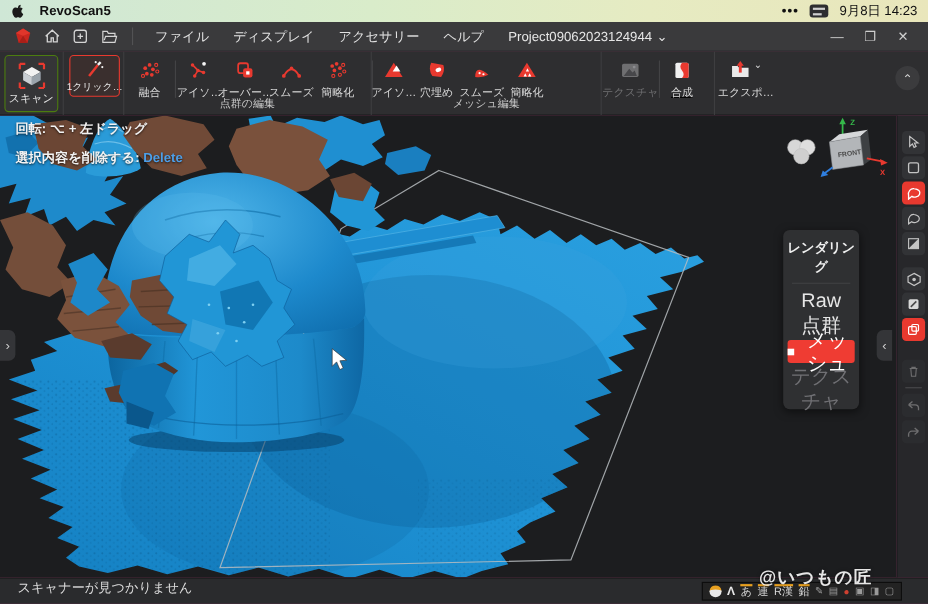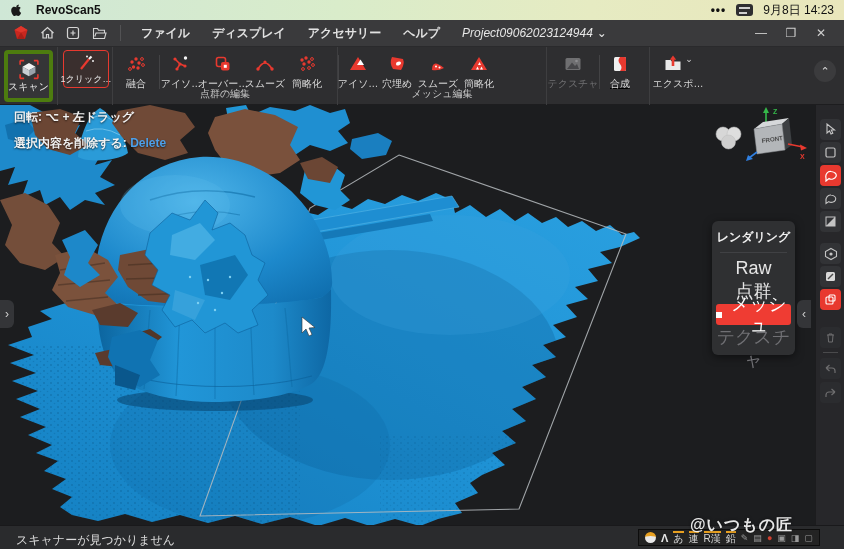--- a/index.html
+++ b/index.html
@@ -15,76 +15,76 @@
   .menubar .more{font-weight:bold;letter-spacing:1px;}
   .kbicon{width:17px;height:12px;background:#2e2e30;border-radius:3px;position:relative;}
   .kbicon:before{content:"";position:absolute;left:3px;top:3px;width:11px;height:2px;background:#cfcfcf;}
   .kbicon:after{content:"";position:absolute;left:3px;bottom:2px;width:8px;height:2px;background:#cfcfcf;}
 
   
   .titlebar{position:absolute;top:20px;left:0;width:844px;height:27px;background:#3a3a3c;
     display:flex;align-items:center;padding:0 10px;color:#e2e2e2;font-size:12px;border-bottom:1px solid #2a2a2c;}
   .titlebar .tb-ic{width:22px;height:18px;display:flex;align-items:center;justify-content:center;margin-right:4px;}
   .titlebar .menus{display:flex;gap:22px;margin-left:14px;}
-  .titlebar .menus span{cursor:default;font-weight:bold;}
-  .titlebar .project{margin-left:22px;display:flex;align-items:flex-start;gap:4px;color:#e6e6e6;font-style:italic;}
+  .titlebar .menus span{cursor:default;}
+  .titlebar .project{margin-left:22px;display:flex;align-items:flex-start;gap:4px;color:#e6e6e6;}
   .titlebar .winctl{margin-left:auto;display:flex;gap:4px;}
   .titlebar .winctl span{width:26px;text-align:center;color:#cfcfcf;font-size:12px;cursor:default;}
   .tsep{width:1px;height:16px;background:#525254;margin:0 6px;}
 
   
   .toolbar{position:absolute;top:47px;left:0;width:844px;height:58px;background:#2e2e30;
     display:flex;border-bottom:1px solid #1d1d1f;}
   .vsep{width:1px;background:#3e3e40;height:58px;flex:none;}
   .isep{width:1px;background:#434345;height:34px;margin-top:8px;flex:none;}
   .tsec{position:relative;display:flex;align-items:flex-start;flex:none;}
   .grplabel{position:absolute;bottom:3px;left:0;width:100%;text-align:center;font-size:10px;color:#c9c9c9;}
   .tbtn{width:42px;display:flex;flex-direction:column;align-items:center;padding-top:7px;gap:3px;flex:none;cursor:default;}
   .tbtn .lb{font-size:10px;color:#dadada;white-space:nowrap;}
   .tbtn.disabled .lb{color:#707072;}
-  .scantile{width:72px;height:52px;margin:3px 4px;background:#353537;border:4px solid #4d7c0f;border-radius:4px;
+  .scantile{width:72px;height:52px;margin:3px 4px;background:#353537;border:1px solid #4d7c0f;border-radius:4px;
     display:flex;flex-direction:column;align-items:center;justify-content:space-between;padding:5px 0 4px;}
   .scantile .lb{font-size:10px;color:#e6e6e6;}
   .octile{width:46px;height:38px;margin:3px;border:1px solid #e8392f;border-radius:4px;background:#3a2f2e;
     display:flex;flex-direction:column;align-items:center;padding-top:4px;gap:2px;}
   .octile .lb{font-size:9px;color:#e6e6e6;white-space:nowrap;}
   .collapsebtn{position:absolute;right:8px;top:13px;width:22px;height:22px;border-radius:50%;background:#3b3b3d;
     color:#d9d9d9;display:flex;align-items:center;justify-content:center;font-size:11px;}
 
   
   .viewport{position:absolute;top:105px;left:0;width:815px;height:420px;background:#1c1d1f;overflow:hidden;}
   .hud{position:absolute;left:14px;font-size:12px;font-weight:bold;color:#f2f2f2;text-shadow:0 1px 2px rgba(0,0,0,.7);}
   .hud .key{color:#4d9fe8;}
   .handle{position:absolute;width:14px;height:28px;background:#343538;color:#cfcfcf;display:flex;align-items:center;
     justify-content:center;font-size:12px;z-index:6;}
   .handle.left{left:0;top:195px;border-radius:0 6px 6px 0;}
   .handle.right{left:797px;top:195px;border-radius:6px 0 0 6px;}
 
   
-  .rpanel{position:absolute;left:712px;top:116px;width:83px;background:#2f3032;border-radius:6px;
-    box-shadow:0 2px 8px rgba(0,0,0,.5);padding-bottom:6px;z-index:5;}
+  .rpanel{position:absolute;left:712px;top:104px;width:69px;background:#2f3032;border-radius:6px;
+    box-shadow:0 2px 8px rgba(0,0,0,.5);padding-bottom:18px;z-index:5;}
   .rpanel .title{font-size:12px;font-weight:bold;color:#f0f0f0;text-align:center;padding:8px 0 6px;}
   .rpanel .div{height:1px;background:#404144;margin:0 8px 4px;}
   .rpanel .item{height:23px;line-height:23px;text-align:center;font-size:18px;color:#e6e6e6;cursor:default;}
   .rpanel .item.disabled{color:#707074;}
   .rpanel .item.selected{margin:1px 4px;height:21px;line-height:21px;background:#ef3c33;border-radius:3px;color:#fff;
     display:flex;align-items:center;justify-content:center;gap:5px;}
   .rpanel .bullet{width:6px;height:6px;background:#fff;flex:none;}
 
   
   .sidebar{position:absolute;top:105px;right:0;width:29px;height:420px;background:#27272a;border-left:1px solid #1c1c1e;}
   .sbtn{position:absolute;left:4px;width:21px;height:21px;background:#323336;border-radius:4px;
     display:flex;align-items:center;justify-content:center;}
   .sbtn.active{background:#e8392f;}
   .sbtn.dim{opacity:.45;}
   .sbsep{position:absolute;left:7px;width:15px;height:1px;background:#4a4a4c;}
 
   
   .statusbar{position:absolute;top:525px;left:0;width:844px;height:24px;background:#2a2b2d;border-top:1px solid #19191b;
-    display:flex;align-items:flex-end;padding-left:16px;font-size:12px;color:#dcdcdc;}
+    display:flex;align-items:flex-start;padding-left:16px;font-size:12px;color:#dcdcdc;}
   .imebar{position:absolute;left:638px;top:529px;height:17px;background:#232323;border:1px solid #0d0d0d;
     display:flex;align-items:center;gap:5px;padding:0 6px;z-index:8;}
   .imebar .circ{width:11px;height:11px;border-radius:50%;background:#e9e9e9;border-top:4px solid #e8a020;}
   .imebar .lam{color:#e8e8e8;font-size:11px;font-weight:bold;}
   .imebar .ch{font-size:10px;color:#d8d8d8;border-top:2px solid #e8a020;padding-top:0px;line-height:11px;}
   .imebar .mi{font-size:9px;color:#9a9a9a;}
   .watermark{position:absolute;left:690px;top:515px;font-size:16px;font-weight:bold;color:rgba(248,248,248,.92);
     letter-spacing:1px;z-index:9;text-shadow:0 0 3px rgba(0,0,0,.55);}
 </style>
 </head>

